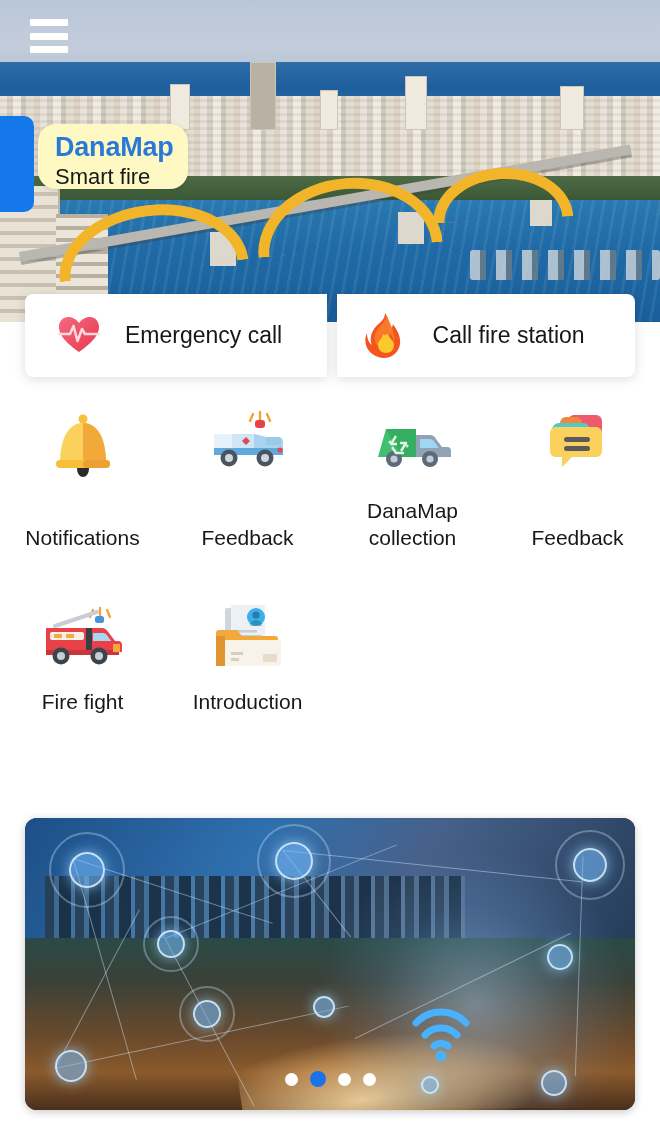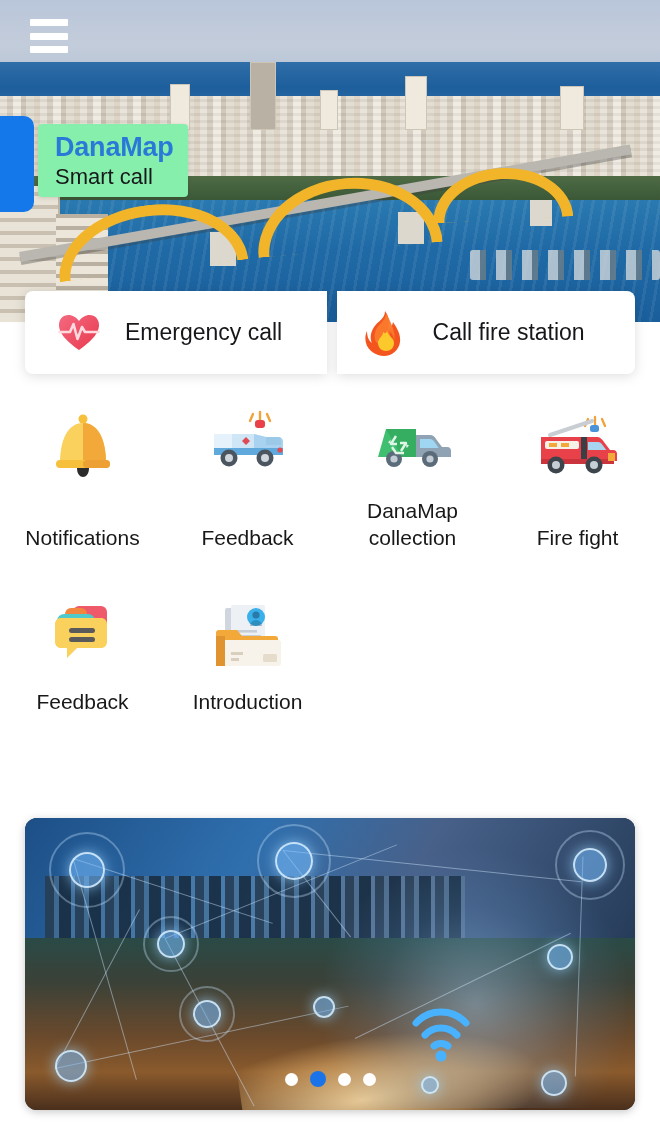--- a/index.html
+++ b/index.html
@@ -94,33 +94,34 @@
     cursor: pointer; z-index: 6;
   }
   .hamburger span { display: block; height: 7px; width: 38px; background: #fff; border-radius: 1px; }
 
   
   .logo-tab {
     position: absolute; left: 0; top: 116px; width: 34px; height: 96px;
     background: #1478ea; border-radius: 0 10px 10px 0; z-index: 4;
   }
   .logo-card {
-    position: absolute; left: 38px; top: 124px; width: 150px; height: 73px;
-    background: #86efac; border-radius: 4px; z-index: 5;
+    position: absolute; left: 38px; top: 124px; width: 150px; height: 65px;
+    background: #fef9c3; border-radius: 18px; z-index: 5;
     padding: 7px 0 0 17px;
     box-shadow: 0 1px 4px rgba(0,0,0,.12);
   }
   .logo-title { font-size: 27px; font-weight: bold; color: #2979d8; line-height: 32px; letter-spacing: -.2px; }
   .logo-sub   { font-size: 22px; color: #17181a; line-height: 28px; }
 
   
   .quick-row {
-    position: absolute; left: 25px; top: 291px; width: 610px; height: 100px;
+    position: absolute; left: 25px; top: 285px; width: 610px; height: 100px;
     display: flex; z-index: 7;
     filter: drop-shadow(0 2px 6px rgba(0,0,0,.13));
+    align-items: center;
   }
   .quick-card {
     background: #fff; height: 83px; display: flex; align-items: center;
     cursor: pointer;
   }
   .quick-card.left  { width: 305px; border-radius: 8px 0 0 8px; padding-left: 30px; }
   .quick-card.right { width: 302px; border-radius: 0 8px 8px 0; padding-left: 22px; margin-left: 10px; }
   .quick-ic { width: 48px; height: 48px; flex: none; display: flex; align-items: center; justify-content: center; }
   .quick-label { font-size: 23px; color: #16171a; margin-left: 22px; white-space: nowrap; }
   .quick-card.right .quick-label { margin-left: 26px; }
@@ -231,21 +232,21 @@
     <div class="hamburger">
       <span></span>
       <span></span>
       <span></span>
     </div>
   </div>
 
   <div class="logo-tab"></div>
   <div class="logo-card">
     <div class="logo-title">DanaMap</div>
-    <div class="logo-sub">Smart call</div>
+    <div class="logo-sub">Smart fire</div>
   </div>
 
   <div class="quick-row">
 
     <div class="quick-card left">
       <div class="quick-ic">
         <svg width="44" height="40" viewBox="0 0 44 40" aria-hidden="true">
           <defs>
             <linearGradient id="hg" x1="0" y1="0" x2="1" y2="1">
               <stop offset="0" stop-color="#f4697f"></stop>
@@ -326,20 +327,34 @@
           <g fill="none" stroke="#dff6e6" stroke-width="2.4" stroke-linejoin="round">
             <path d="M24 25 l-5 8 h6"></path>
               <path d="M29 40 l5 -8 h-6"></path>
               <path d="M20 36 l4 6 h8"></path>
           </g>
           <path d="M19 33 l-3 -1.6 2.4 -2.6 Z" fill="#dff6e6"></path>
           <path d="M34 33 l3 1.6 -2.4 2.6 Z" fill="#dff6e6"></path>
         </svg>
       </div>
       <div class="grid-label">DanaMap collection</div>
+    </div>
+
+    <div class="grid-item">
+      <div class="grid-ic">
+        <svg width="76" height="66" viewBox="0 0 76 66" aria-hidden="true">
+          <rect x="28" y="4" width="34" height="26" rx="6" fill="#ef5a6b"></rect>
+          <rect x="20" y="6" width="22" height="24" rx="6" fill="#f2863f"></rect>
+          <rect x="12" y="12" width="38" height="28" rx="7" fill="#4fc9c9"></rect>
+          <path d="M16 16 h40 c3.5 0 6 2.6 6 6 v18 c0 3.4 -2.5 6 -6 6 H32 l-10 10 v-10 h-6 c-3.5 0 -6 -2.6 -6 -6 V22 c0 -3.4 2.5 -6 6 -6 Z" fill="#fbd15e"></path>
+          <rect x="24" y="26" width="26" height="5" rx="2.5" fill="#5a5a5a"></rect>
+          <rect x="24" y="35" width="26" height="5" rx="2.5" fill="#5a5a5a"></rect>
+        </svg>
+      </div>
+      <div class="grid-label">Feedback</div>
     </div>
 
     <div class="grid-item">
       <div class="grid-ic">
         <svg width="84" height="70" viewBox="0 0 84 70" aria-hidden="true">
           <g stroke="#f0a33a" stroke-width="2.3" stroke-linecap="round">
             <line x1="52" y1="10" x2="49" y2="17"></line>
             <line x1="59" y1="8" x2="59" y2="16"></line>
             <line x1="66" y1="10" x2="69" y2="17"></line>
           </g>
@@ -358,34 +373,20 @@
             <circle cx="20" cy="56" r="4" fill="#c6ced6"></circle>
           <circle cx="58" cy="56" r="8.5" fill="#3c444c"></circle>
             <circle cx="58" cy="56" r="4" fill="#c6ced6"></circle>
         </svg>
       </div>
       <div class="grid-label">Fire fight</div>
     </div>
 
     <div class="grid-item">
       <div class="grid-ic">
-        <svg width="76" height="66" viewBox="0 0 76 66" aria-hidden="true">
-          <rect x="28" y="4" width="34" height="26" rx="6" fill="#ef5a6b"></rect>
-          <rect x="20" y="6" width="22" height="24" rx="6" fill="#f2863f"></rect>
-          <rect x="12" y="12" width="38" height="28" rx="7" fill="#4fc9c9"></rect>
-          <path d="M16 16 h40 c3.5 0 6 2.6 6 6 v18 c0 3.4 -2.5 6 -6 6 H32 l-10 10 v-10 h-6 c-3.5 0 -6 -2.6 -6 -6 V22 c0 -3.4 2.5 -6 6 -6 Z" fill="#fbd15e"></path>
-          <rect x="24" y="26" width="26" height="5" rx="2.5" fill="#5a5a5a"></rect>
-          <rect x="24" y="35" width="26" height="5" rx="2.5" fill="#5a5a5a"></rect>
-        </svg>
-      </div>
-      <div class="grid-label">Feedback</div>
-    </div>
-
-    <div class="grid-item">
-      <div class="grid-ic">
         <svg width="74" height="70" viewBox="0 0 74 70" aria-hidden="true">
           <rect x="14" y="8" width="18" height="38" rx="2" fill="#cfd6dd"></rect>
           <rect x="20" y="5" width="34" height="42" rx="2" fill="#edf1f5"></rect>
           <circle cx="45" cy="17" r="9" fill="#3ab0ea"></circle>
           <path d="M39 26 a6 6 0 0 1 12 0 Z" fill="#1b4f73" opacity=".35"></path>
           <circle cx="45" cy="15" r="3.6" fill="#1b4f73" opacity=".55"></circle>
           <g fill="#c6ced6">
             <rect x="26" y="30" width="20" height="2.6"></rect>
               <rect x="26" y="35" width="24" height="2.6"></rect>
             <rect x="26" y="40" width="14" height="2.6"></rect>

